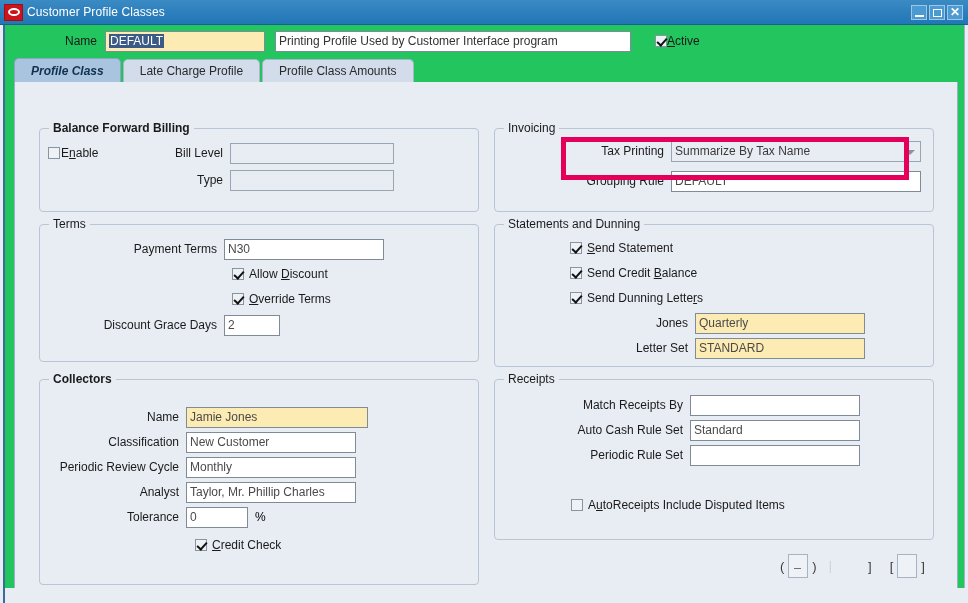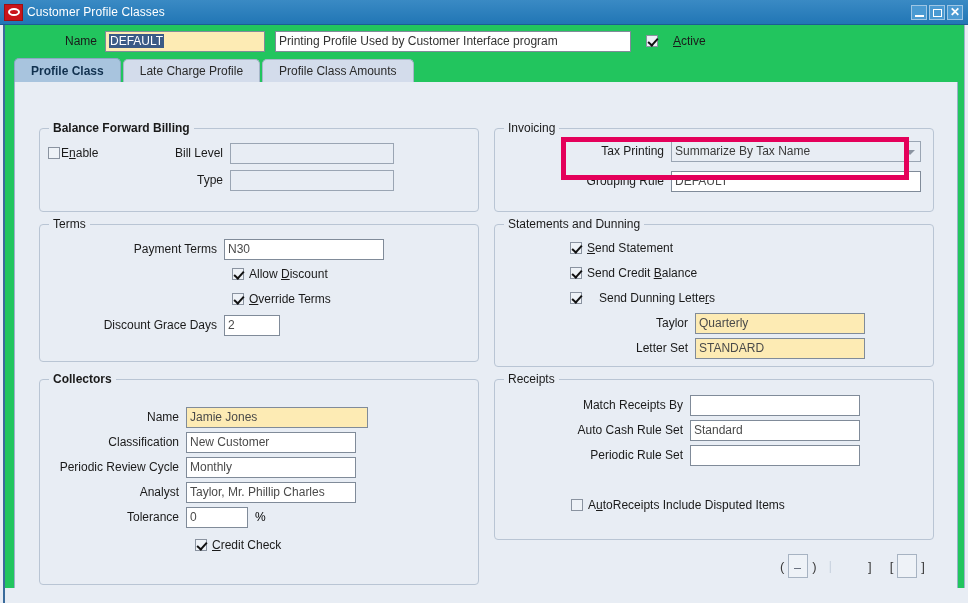--- a/index.html
+++ b/index.html
@@ -137,22 +137,22 @@
     background: #3b5a86;
     color: #ffffff;
     padding: 0 1px;
   }
 
   #name-field { width: 160px; }
   #desc-field { width: 356px; margin-left: 10px; }
 
   .active-wrap {
     display: flex; align-items: center;
-    margin-left: 15px;
-    gap: 15px;
+    margin-left: 24px;
+    gap: 0;
   }
 
   
   .cbx {
     width: 12px; height: 12px;
     border: 1px solid #8a93a0;
     background: #eef2f7;
     box-sizing: border-box;
     position: relative;
     flex: 0 0 auto;
@@ -196,20 +196,21 @@
     box-sizing: border-box;
     white-space: nowrap;
   }
   .tab.active {
     background: #a8c4de;
     font-weight: bold;
     color: #11314f;
     border-color: #8aa6c2;
     height: 24px;
     line-height: 24px;
+    font-style: italic;
   }
 
   
   .content-pane {
     position: absolute;
     left: 9px; top: 57px;
     width: 944px; height: 507px;
     background: #e8edf4;
     border: 1px solid #9bb0c8;
     border-top: none;
@@ -420,25 +421,25 @@
         <div class="row" style="left:75px; top:12px;">
           <span class="cbx checked"></span>
           <span class="cbx-label" style="margin-left:5px;"><u>S</u>end Statement</span>
         </div>
         <div class="row" style="left:75px; top:37px;">
           <span class="cbx checked"></span>
           <span class="cbx-label" style="margin-left:5px;">Send Credit <u>B</u>alance</span>
         </div>
         <div class="row" style="left:75px; top:62px;">
           <span class="cbx checked"></span>
-          <span class="cbx-label" style="margin-left:17px;text-align:right;">Send Dunning Lette<u>r</u>s</span>
+          <span class="cbx-label" style="margin-left:5px;text-align:right;">Send Dunning Lette<u>r</u>s</span>
         </div>
 
         <div class="row" style="left:110px; top:87px;">
-          <span class="lbl" style="width:90px;">Taylor</span>
+          <span class="lbl" style="width:90px;">Jones</span>
           <span class="field yellow readonly" style="width:170px;">Quarterly</span>
         </div>
         <div class="row" style="left:110px; top:112px;">
           <span class="lbl" style="width:90px;">Letter Set</span>
           <span class="field yellow readonly" style="width:170px;">STANDARD</span>
         </div>
       </div>
 
       <div class="group" style="left:24px; top:297px; width:440px; height:206px;">
         <div class="legend bold">Collectors</div>

